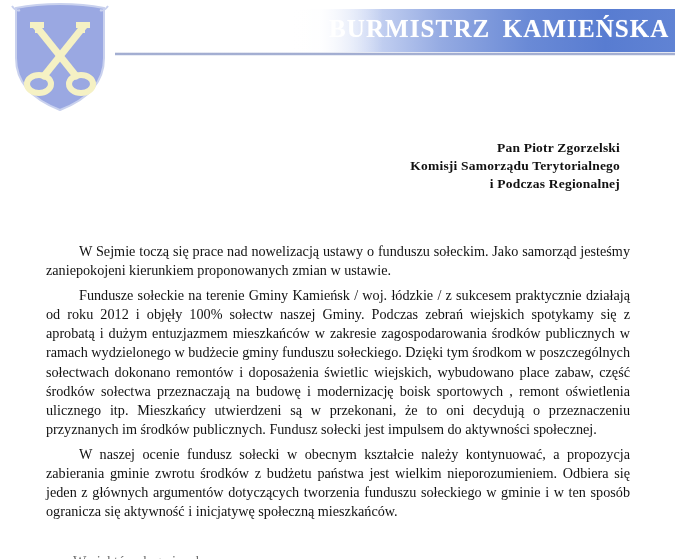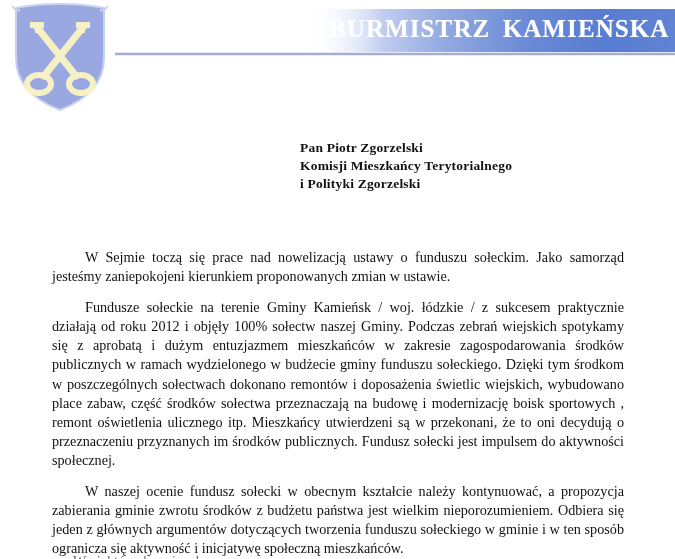--- a/index.html
+++ b/index.html
@@ -104,20 +104,21 @@
         rgba(255,255,255,0) 100%);
   }
 
   
 
   .addressee {
     position: absolute;
     left: 300px;
     top: 139px;
     width: 320px;
+    text-align: right;
     font-weight: bold;
     font-size: 13.5px;
     line-height: 18px;
     letter-spacing: 0.2px;
   }
 
   .addressee div {
     white-space: nowrap;
   }
 
@@ -128,21 +129,21 @@
     left: 40px;
     top: 236px;
     width: 596px;
     font-size: 14.2px;
     line-height: 19.1px;
     text-align: justify;
     text-justify: inter-word;
   }
 
   .body-text p {
-    margin: 12px;
+    margin: 6px;
     text-indent: 33px;
   }
 
   .clipped-line {
     position: absolute;
     left: 40px;
     top: 552px;
     width: 596px;
     height: 7px;
     overflow: hidden;
@@ -186,22 +187,22 @@
     <div class="banner">
       <div class="banner-title">BURMISTRZ KAMIEŃSKA</div>
       <div class="banner-fade-left"></div>
     </div>
 
     <div class="rule"></div>
   </div>
 
   <div class="addressee">
     <div>Pan Piotr  Zgorzelski</div>
-    <div>Komisji Mieszkańcy Terytorialnego</div>
-    <div>i Polityki Zgorzelski</div>
+    <div>Komisji Samorządu Terytorialnego</div>
+    <div>i Podczas Regionalnej</div>
   </div>
 
   <div class="body-text">
     <p>W Sejmie toczą się prace nad nowelizacją ustawy o funduszu sołeckim. Jako samorząd jesteśmy zaniepokojeni kierunkiem proponowanych zmian w ustawie.</p>
     <p>Fundusze sołeckie na terenie Gminy Kamieńsk / woj. łódzkie / z sukcesem  praktycznie działają od roku 2012 i objęły 100% sołectw naszej Gminy. Podczas zebrań wiejskich spotykamy się z aprobatą i dużym entuzjazmem mieszkańców w zakresie zagospodarowania środków publicznych w ramach wydzielonego w budżecie gminy funduszu sołeckiego. Dzięki tym środkom w poszczególnych sołectwach dokonano remontów i doposażenia świetlic wiejskich, wybudowano place zabaw, część środków sołectwa przeznaczają na budowę i modernizację boisk sportowych , remont oświetlenia ulicznego itp. Mieszkańcy utwierdzeni są w przekonani, że to oni decydują  o przeznaczeniu przyznanych im środków publicznych. Fundusz sołecki jest impulsem do aktywności społecznej.</p>
     <p>W naszej ocenie fundusz sołecki w obecnym kształcie    należy kontynuować, a propozycja zabierania gminie zwrotu środków z budżetu państwa jest wielkim nieporozumieniem. Odbiera się jeden z głównych argumentów dotyczących tworzenia funduszu sołeckiego w gminie i w ten sposób  ogranicza się aktywność i inicjatywę  społeczną  mieszkańców.</p>
   </div>
 
   <div class="clipped-line">
     <p>W niektórych gminach</p>

